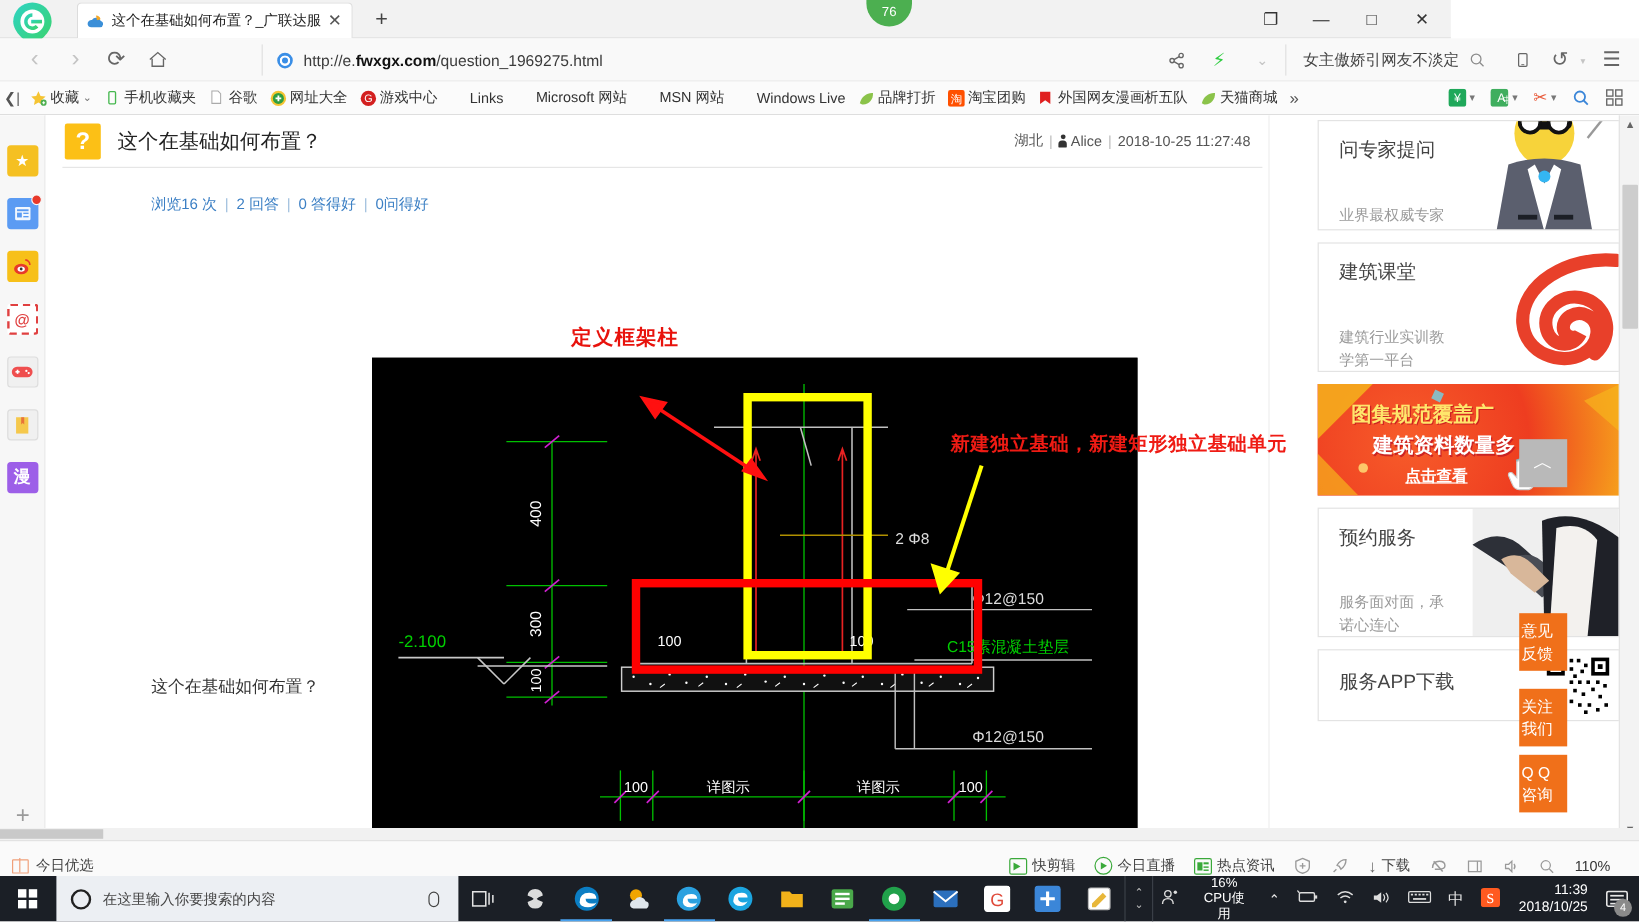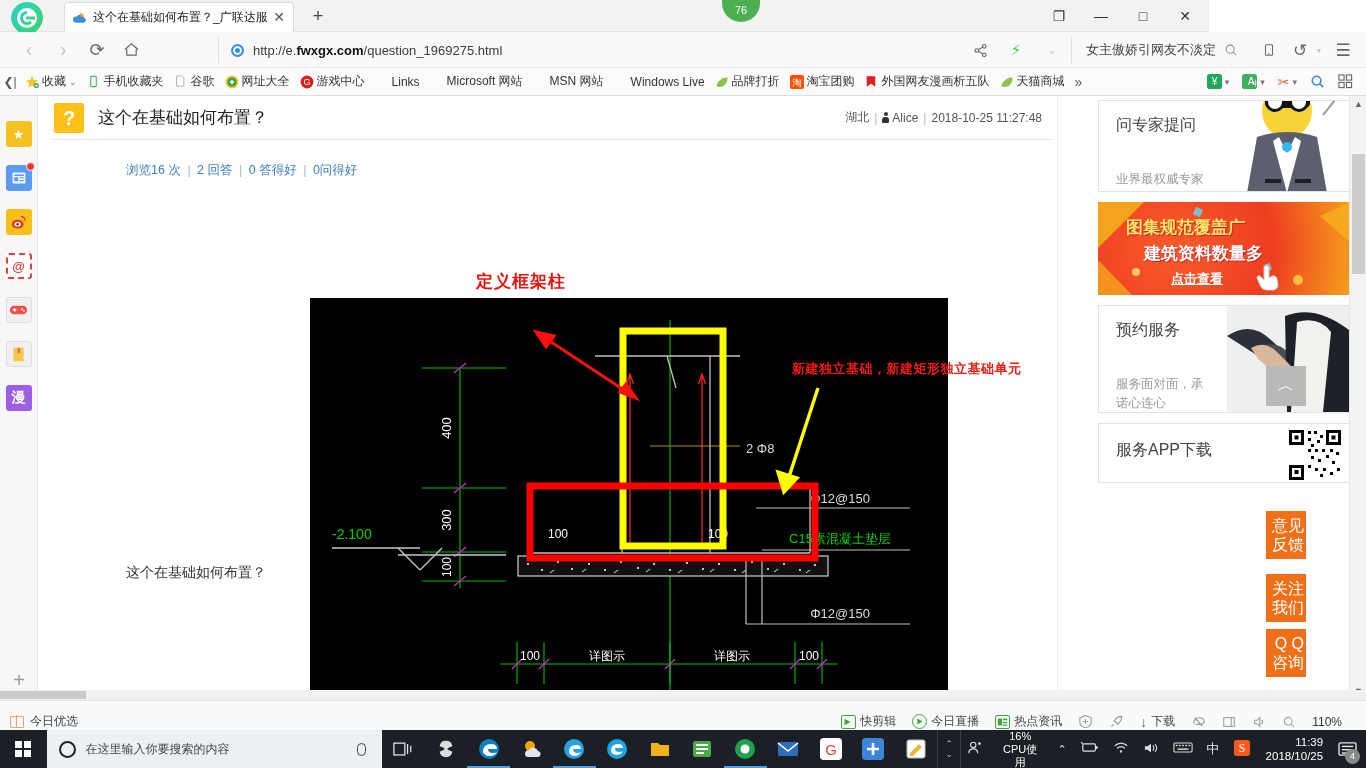--- a/index.html
+++ b/index.html
@@ -179,21 +179,21 @@
 
   
   .anno1 {
     position: absolute; left: 438px; top: 174px;
     font-size: 17px; font-weight: bold; color: #e8120c;
     font-family: "Liberation Serif", "DejaVu Serif", serif;
     letter-spacing: 1px;
   }
   .anno2 {
     position: absolute; left: 754px; top: 264px;
-    font-size: 13px; font-weight: bold; color: #ef1b14;
+    font-size: 16px; font-weight: bold; color: #ef1b14;
     font-family: "Liberation Serif", "DejaVu Serif", serif;
     letter-spacing: 0.5px; white-space: nowrap; z-index: 6;
   }
 
   
   .cad {
     position: absolute; left: 272px; top: 202px; width: 638px; height: 486px;
     background: #000; overflow: hidden;
   }
   .cad svg { display: block; }
@@ -233,21 +233,21 @@
     font-weight: bold; color: #fff; text-decoration: underline;
   }
   
   .ad4 { height: 108px; }
   
   .ad5 { height: 60px; }
 
   
   .side-tab {
     position: absolute; right: 43px; width: 40px;
-    background: #f0701a; color: #fff; font-size: 16px; text-align: right;
+    background: #f0701a; color: #fff; font-size: 13px; text-align: left;
     line-height: 19px; padding: 5px 2px; z-index: 9;
   }
   .st-up {
     position: absolute; right: 43px; top: 270px; width: 40px; height: 40px;
     background: #b9b9b9; color: #fff; text-align: center; line-height: 40px;
     font-size: 17px; z-index: 9;
   }
 
   
   .pg-scroll {
@@ -819,20 +819,31 @@
           <path d="M30 62 q30 -10 60 0 l10 56 H20 Z" fill="#5b5f6e"></path>
           <path d="M52 62 L60 78 L68 62 L74 66 L60 118 L46 66 Z" fill="#fff"></path>
           <circle cx="60" cy="72" r="5" fill="#34b6f2"></circle>
           <rect x="38" y="104" width="16" height="4" fill="#1c1f26"></rect>
           <rect x="68" y="104" width="16" height="4" fill="#1c1f26"></rect>
           <path d="M96 40 L112 20" stroke="#999" stroke-width="2"></path>
           <circle cx="113" cy="18" r="3" fill="#ddd"></circle>
         </svg>
       </div>
 
+      <div class="ad ad2">
+        <div class="ad-txt">
+          <div class="ad-t">建筑课堂</div>
+          <div class="ad-s">建筑行业实训教<br>学第一平台</div>
+        </div>
+        <svg style="position:absolute;right:-10px;top:4px" width="110" height="102" viewBox="0 0 110 102">
+          <path d="M98 10 C58 6 18 30 20 62 C22 88 52 98 70 88 C84 80 86 62 74 56
+                   C64 51 52 58 54 68 C56 75 65 76 68 71
+                   C62 84 44 82 40 68 C35 50 54 36 72 42 C92 49 96 74 80 88" fill="none" stroke="#e8402a" stroke-width="11" stroke-linecap="round"></path>
+        </svg>
+      </div>
 
       <div class="ad ad3">
         <svg style="position:absolute;left:0;top:0" width="252" height="93" viewBox="0 0 252 93">
           <polygon points="0,0 46,0 16,30 0,46" fill="#f6b31c" opacity="0.85"></polygon>
           <polygon points="252,0 252,40 222,14" fill="#f6b31c" opacity="0.7"></polygon>
           <polygon points="0,93 0,58 34,93" fill="#f6b31c" opacity="0.7"></polygon>
           <circle cx="200" cy="78" r="5" fill="#ffd84d" opacity="0.8"></circle>
           <circle cx="38" cy="70" r="4" fill="#ffe57a" opacity="0.8"></circle>
           <rect x="96" y="6" width="8" height="8" fill="#6fd3e8" opacity="0.8" transform="rotate(25 100 10)"></rect>
           <rect x="166" y="62" width="7" height="7" fill="#6fd3e8" opacity="0.8" transform="rotate(-20 169 65)"></rect>

